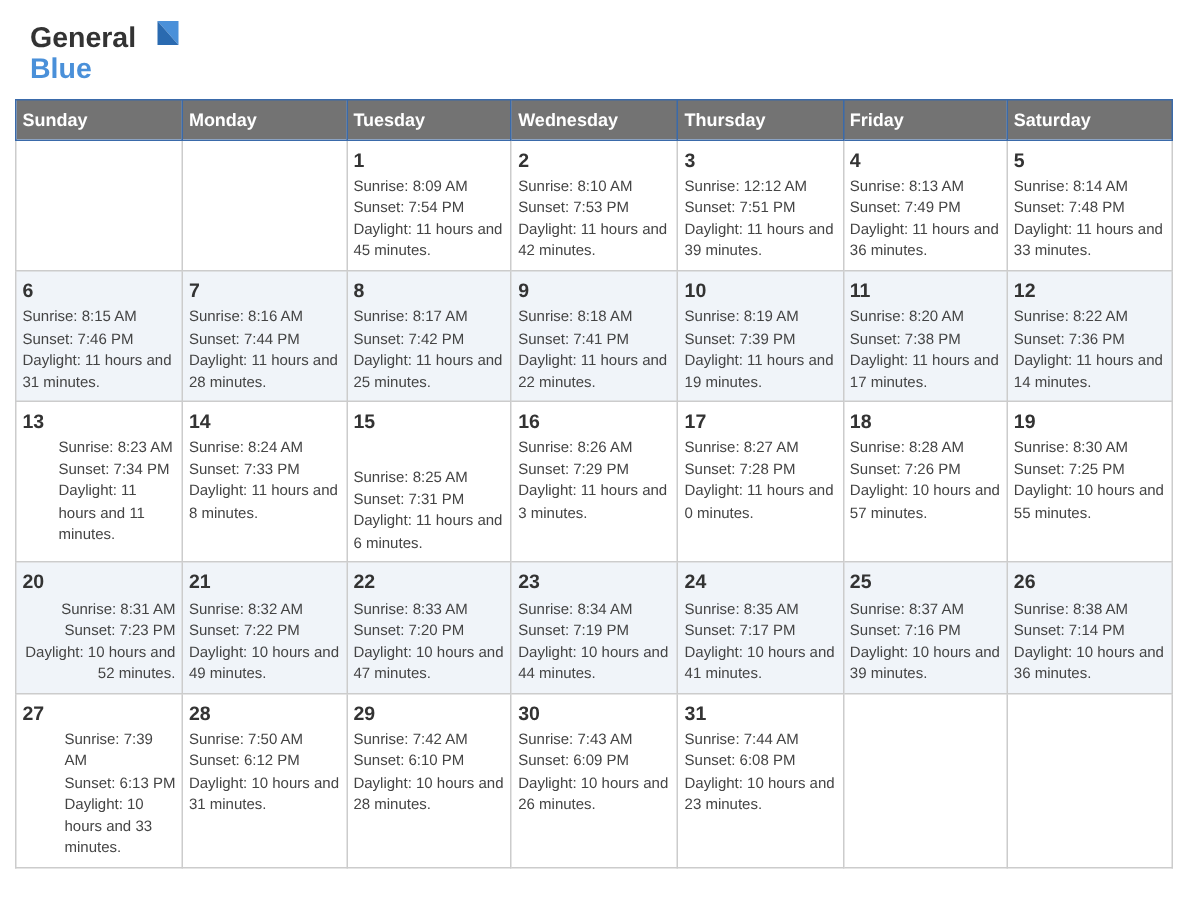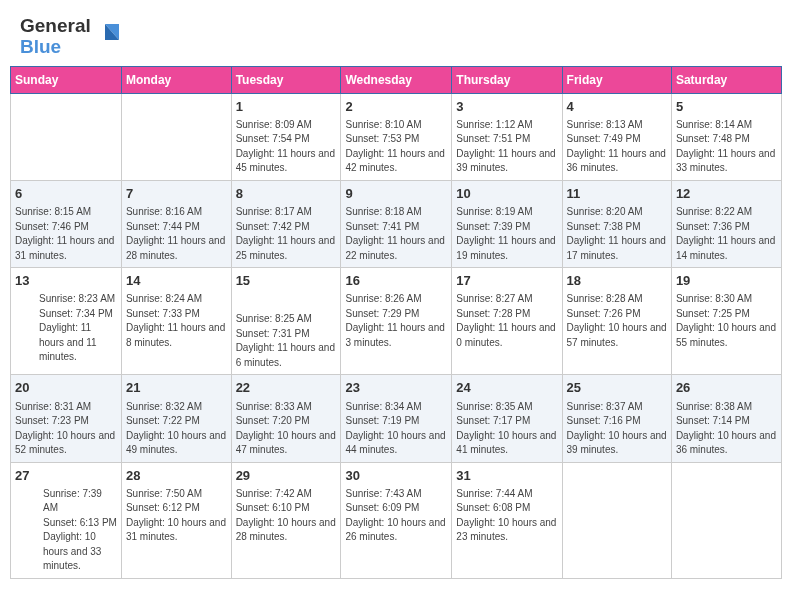--- a/index.html
+++ b/index.html
@@ -35,21 +35,21 @@
     }
     .calendar-wrapper {
       padding: 0 10px 10px 10px;
     }
     table {
       width: 100%;
       border-collapse: collapse;
       font-size: 11px;
     }
     thead tr th {
-      background-color: #ec4899;
+      background-color: #737373;
       color: #fff;
       padding: 6px 4px;
       text-align: left;
       font-size: 12px;
       font-weight: bold;
       border: 1px solid #3a6aaa;
     }
     tbody tr td {
       border: 1px solid #ccc;
       vertical-align: top;
@@ -77,21 +77,21 @@
     tbody tr:nth-child(even) td {
       background-color: #f0f4f9;
     }
     .empty { background-color: #fff !important; }
   </style>
 </head>
 <body>
 
 <div class="header">
   <div class="logo">
-    <div style="display:flex;align-items:center;gap:2px;">
+    <div style="display:flex;gap:2px;">
       <div style="line-height:1.1;">
         <span style="font-size:19px;font-weight:bold;color:#333;">General</span><br>
         <span style="font-size:19px;font-weight:bold;color:#4a90d9;">Blue</span>
       </div>
       <svg width="28" height="28" viewBox="0 0 28 28" style="margin-left:2px;margin-top:-6px;">
         <polygon points="10,4 24,4 24,20" fill="#4a90d9"></polygon>
         <polygon points="10,4 10,20 24,20" fill="#2a6ab0"></polygon>
       </svg>
     </div>
   </div>
@@ -125,21 +125,21 @@
 Daylight: 11 hours and 45 minutes.</div>
           </td>
           <td>
             <span class="day-num">2</span>
             <div class="day-info" style="white-space: pre-line;">Sunrise: 8:10 AM
 Sunset: 7:53 PM
 Daylight: 11 hours and 42 minutes.</div>
           </td>
           <td>
             <span class="day-num">3</span>
-            <div class="day-info" style="white-space: pre-line;">Sunrise: 1:12 AM
+            <div class="day-info" style="white-space: pre-line;">Sunrise: 12:12 AM
 Sunset: 7:51 PM
 Daylight: 11 hours and 39 minutes.</div>
           </td>
           <td>
             <span class="day-num">4</span>
             <div class="day-info" style="white-space: pre-line;">Sunrise: 8:13 AM
 Sunset: 7:49 PM
 Daylight: 11 hours and 36 minutes.</div>
           </td>
           <td>
@@ -233,21 +233,21 @@
           <td>
             <span class="day-num">19</span>
             <div class="day-info" style="white-space: pre-line;">Sunrise: 8:30 AM
 Sunset: 7:25 PM
 Daylight: 10 hours and 55 minutes.</div>
           </td>
         </tr>
         <tr>
           <td>
             <span class="day-num">20</span>
-            <div class="day-info" style="white-space: pre-line;">Sunrise: 8:31 AM
+            <div class="day-info" style="white-space: pre-line; text-align: right;">Sunrise: 8:31 AM
 Sunset: 7:23 PM
 Daylight: 10 hours and 52 minutes.</div>
           </td>
           <td>
             <span class="day-num">21</span>
             <div class="day-info" style="white-space: pre-line;">Sunrise: 8:32 AM
 Sunset: 7:22 PM
 Daylight: 10 hours and 49 minutes.</div>
           </td>
           <td>

